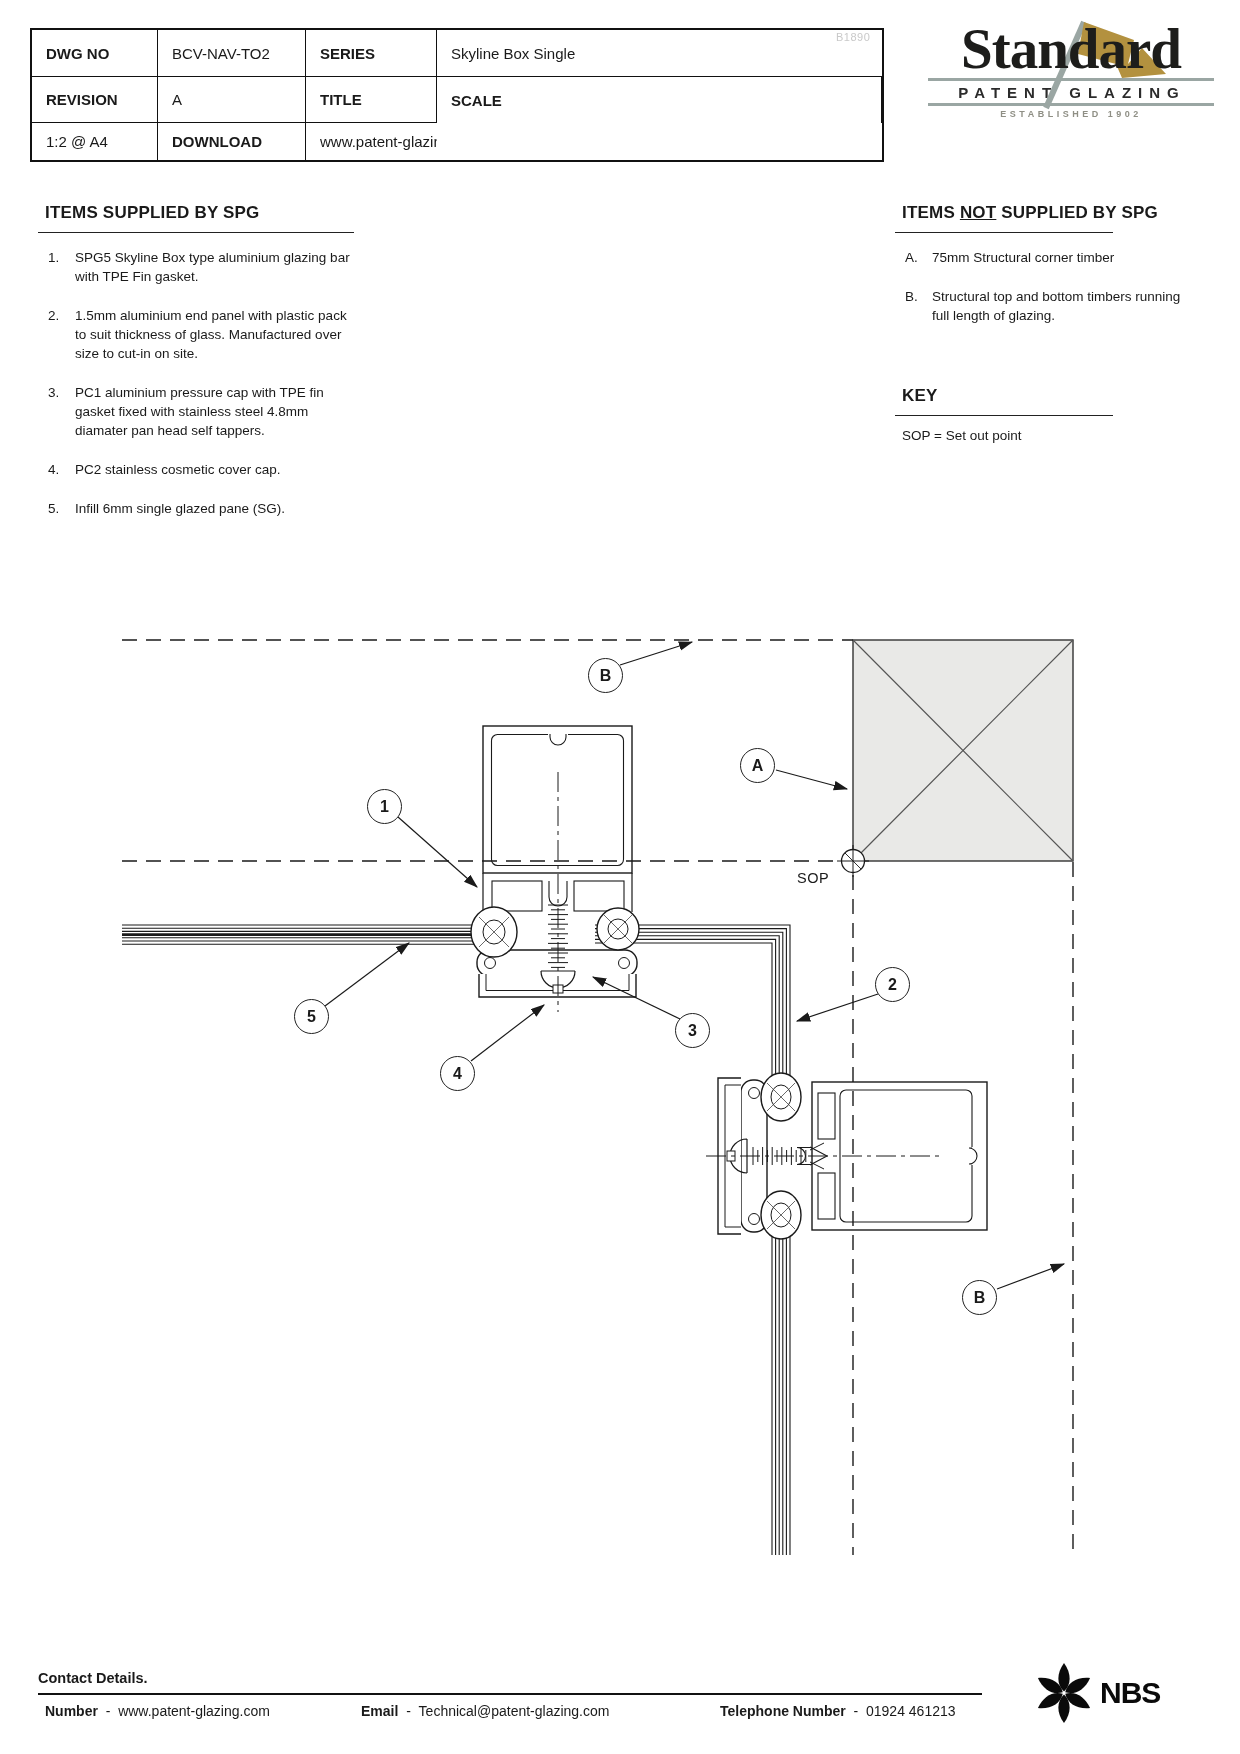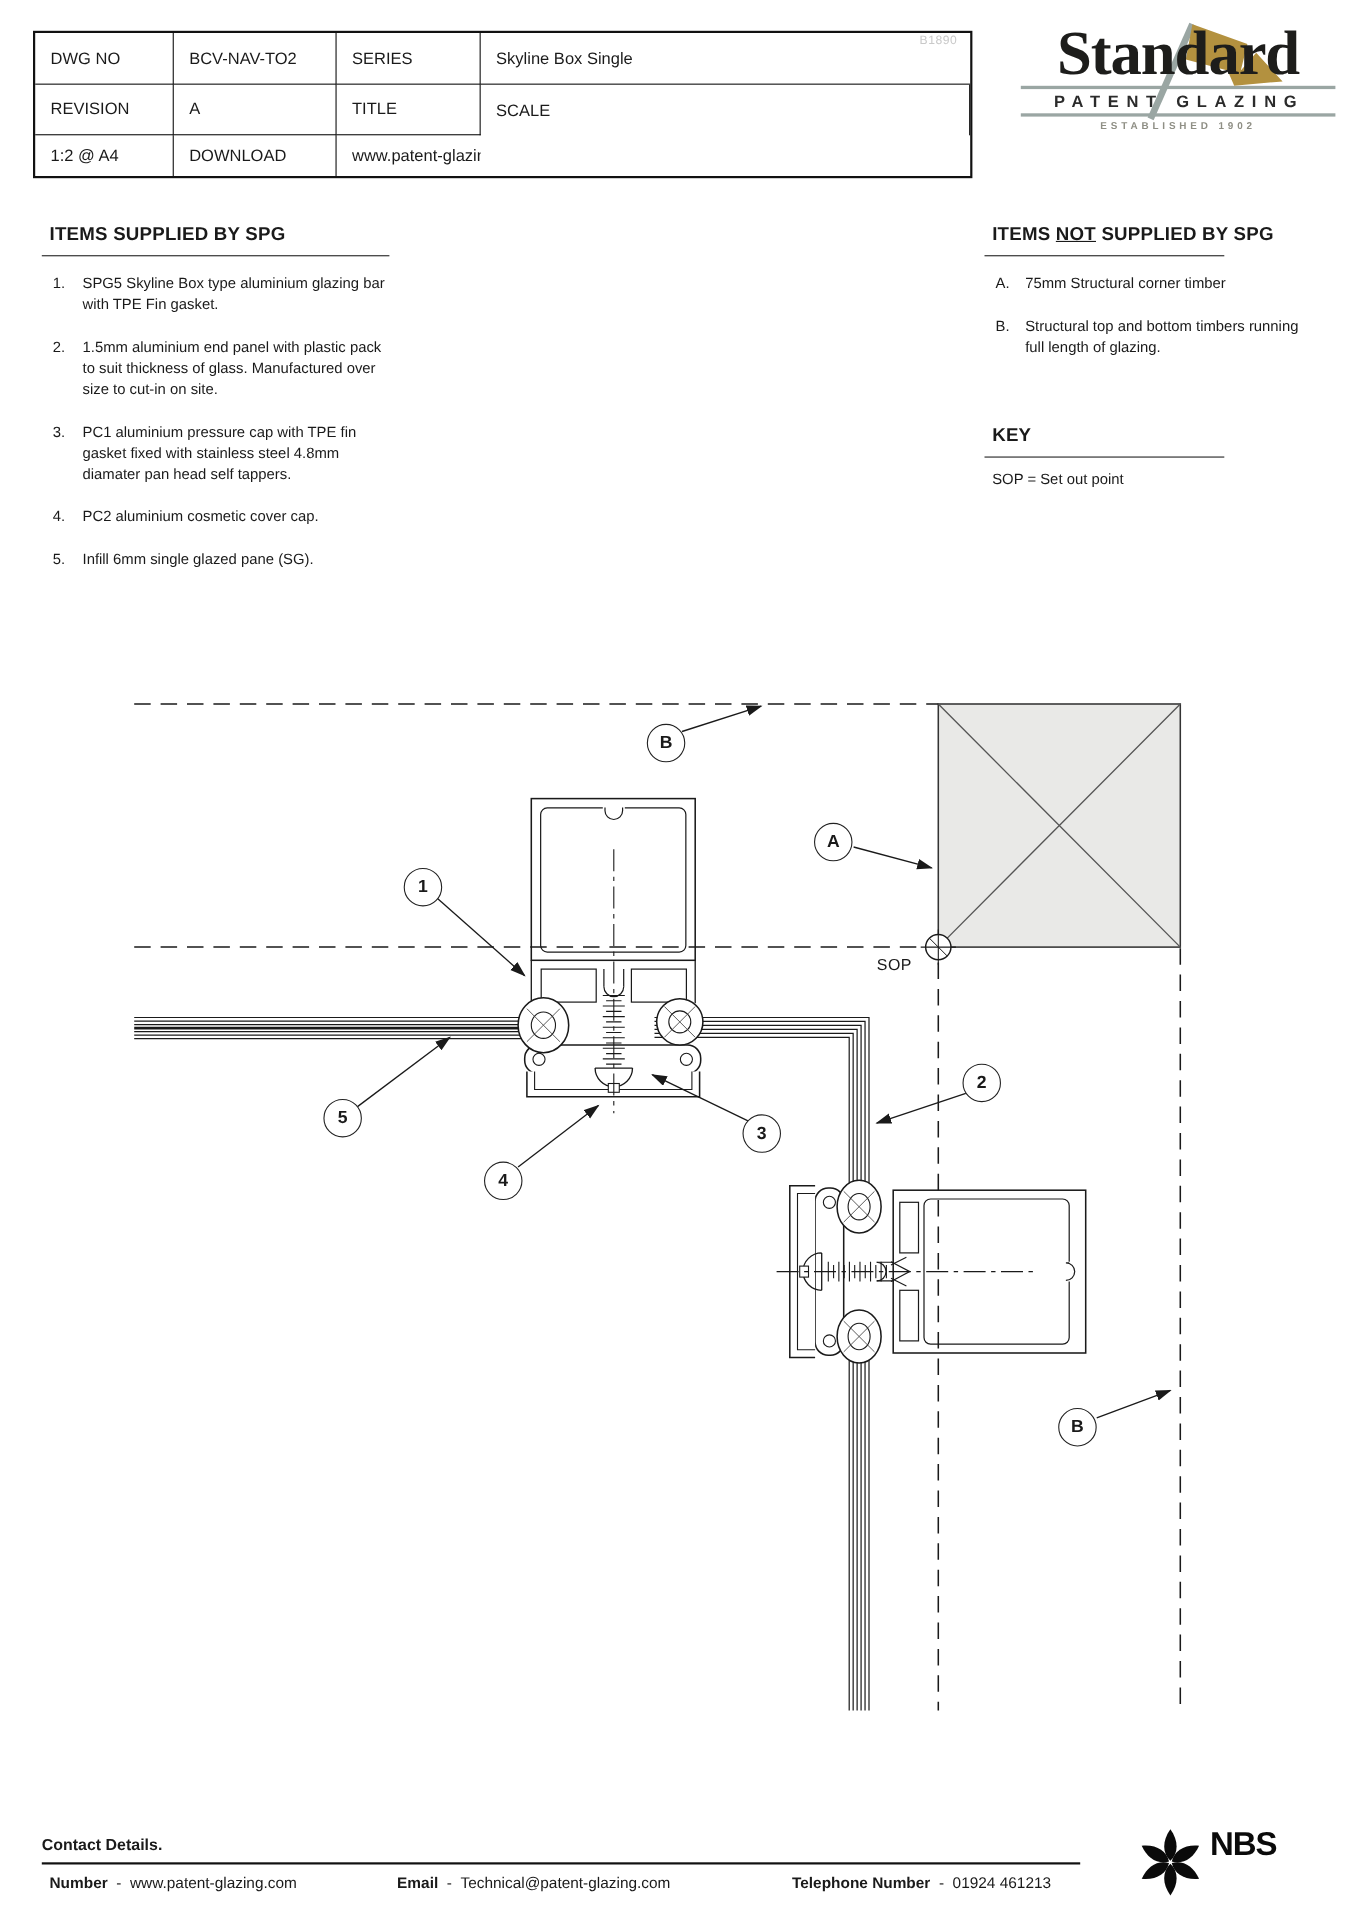--- a/index.html
+++ b/index.html
@@ -9,21 +9,21 @@
 
   
   .titleblock{left:30px;top:28px;width:854px;height:134px;border:2.5px solid #111;
               display:grid;grid-template-columns:126px 148px 131px auto;
               grid-template-rows:47px 46px 37px;box-sizing:border-box}
   .tb-cell{border-right:1.4px solid #111;border-bottom:1.4px solid #111;
            display:flex;align-items:center;padding-left:14px;font-size:15px;box-sizing:border-box;
            white-space:nowrap;overflow:hidden}
   .tb-cell.lastcol{border-right:none}
   .tb-cell.lastrow{border-bottom:none}
-  .tb-label{font-weight:normal}
+  .tb-label{font-weight:bold}
   .doc-ref{left:836px;top:31px;font-size:11px;color:#c9c9c9;letter-spacing:.5px}
 
   
   .logo{left:928px;top:20px;width:286px;text-align:center}
   .logo-name{font-family:"Liberation Serif",serif;font-weight:bold;font-size:57px;
              line-height:1;color:#1d1d1b;letter-spacing:-1px;position:relative;z-index:2}
   .logo-rule{height:3px;background:#9aa6a3;margin:1px 0 0 0}
   .logo-sub{font-size:15px;font-weight:bold;letter-spacing:7px;color:#2b2b2b;margin:3px 0 2px 2px}
   .logo-est{font-size:9px;font-weight:bold;letter-spacing:3.5px;color:#8f8f85;margin-top:3px}
   .logo-flag{left:1018px;top:12px;z-index:1}
@@ -49,21 +49,21 @@
            display:flex;align-items:center;justify-content:center;
            font-size:16px;font-weight:bold;box-sizing:border-box}
   .sop-label{font-size:14.5px;letter-spacing:.5px}
 
   
   .contact{left:38px;top:1670px;font-size:14.5px;font-weight:bold}
   .footer-rule{left:38px;top:1693px;width:944px;height:1.6px;background:#111}
   .footer-item{top:1703px;font-size:14px;white-space:nowrap}
   .footer-item b{font-weight:bold}
   .fi-web{left:45px}.fi-email{left:361px}.fi-phone{left:720px}
-  .nbs{left:1032px;top:1660px;display:flex;align-items:flex-start}
+  .nbs{left:1032px;top:1660px;display:flex;align-items:center}
   .nbs-text{font-size:30px;font-weight:bold;color:#0a0a0a;margin-left:4px;letter-spacing:-1px}
 </style>
 </head>
 <body>
 
 <div class="abs titleblock">
   <div class="tb-cell tb-label">DWG NO</div>
   <div class="tb-cell">BCV-NAV-TO2</div>
   <div class="tb-cell tb-label">SERIES</div>
   <div class="tb-cell lastcol">Skyline Box Single</div>
@@ -102,21 +102,21 @@
     <div class="list-item">
       <span class="num">2.</span>
       <span class="txt">1.5mm aluminium end panel with plastic pack to suit thickness of glass. Manufactured over size to cut-in on site.</span>
     </div>
     <div class="list-item">
       <span class="num">3.</span>
       <span class="txt">PC1 aluminium pressure cap with TPE fin gasket fixed with stainless steel 4.8mm diamater pan head self tappers.</span>
     </div>
     <div class="list-item">
       <span class="num">4.</span>
-      <span class="txt">PC2 aluminium cosmetic cover cap.</span>
+      <span class="txt">PC2 stainless cosmetic cover cap.</span>
     </div>
     <div class="list-item">
       <span class="num">5.</span>
       <span class="txt">Infill 6mm single glazed pane (SG).</span>
     </div>
   </div>
 </div>
 
 <div class="abs rightcol">
   <div class="sec-heading"><span>ITEMS </span><span class="u">NOT</span><span> SUPPLIED BY SPG</span></div>

